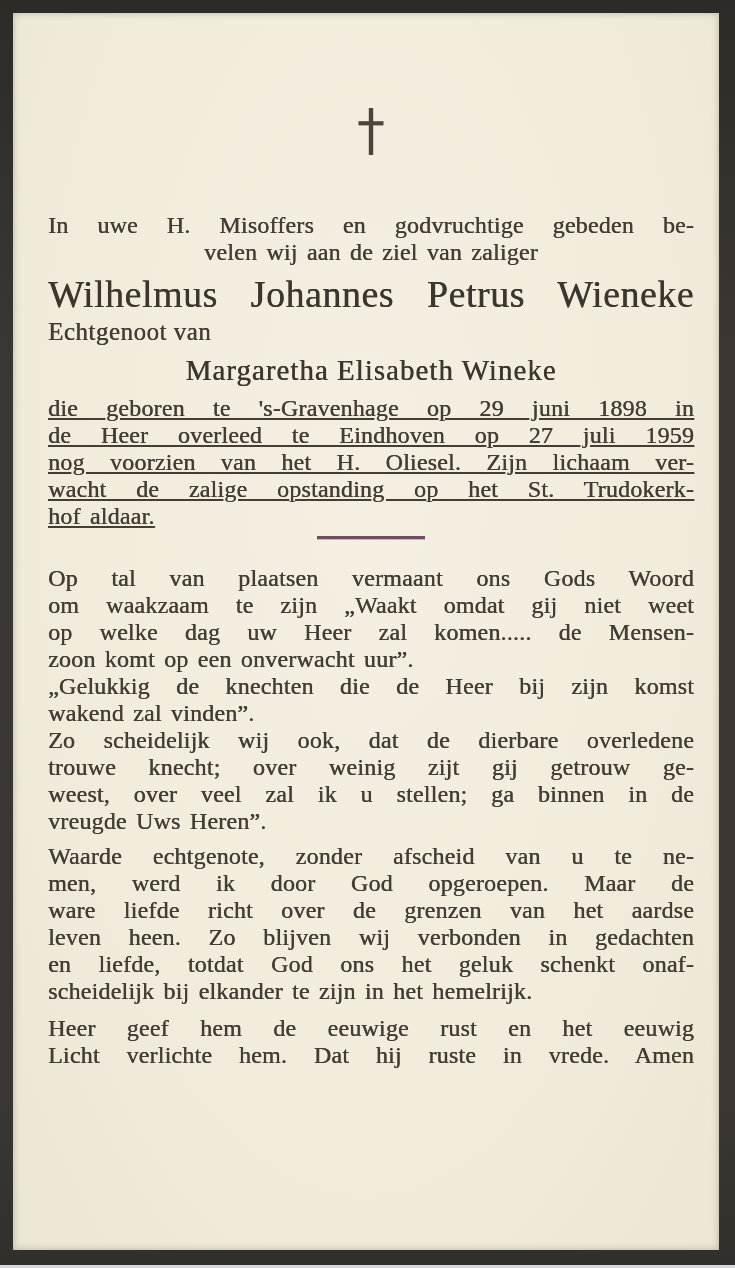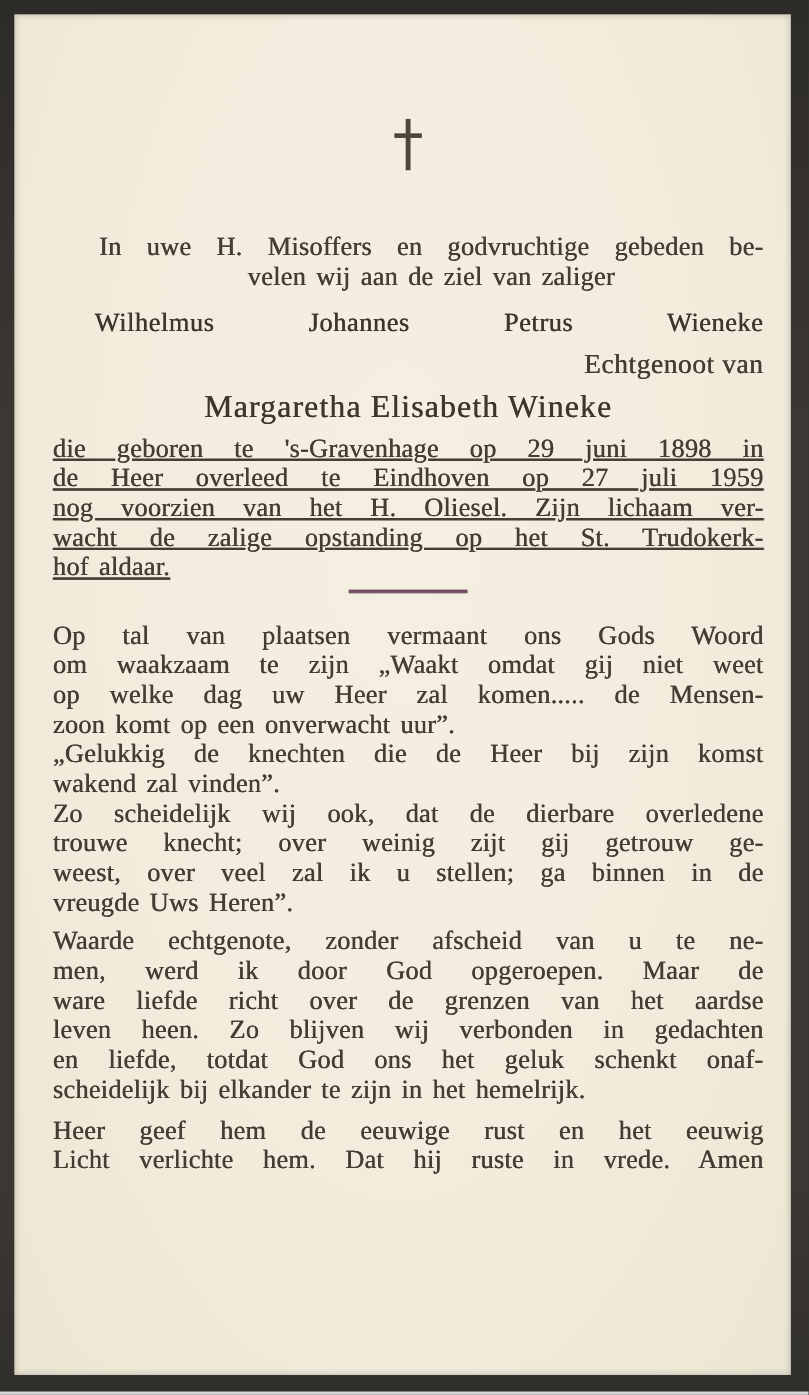--- a/index.html
+++ b/index.html
@@ -38,32 +38,31 @@
     margin-top:95px;
     height:47px;
     display:flex;justify-content:center;
   }
   .cross svg{display:block;}
   .para{font-size:24px;line-height:27px;letter-spacing:.2px;word-spacing:3px;}
   .tline{text-align:justify;text-align-last:justify;white-space:normal;}
   .tline.last{text-align-last:left;}
   .center-last .tline.last{text-align-last:center;}
   .force-justify .tline.last{text-align-last:justify;}
-  .intro{margin-top:57px;margin-left:42px;}
+  .intro{margin-top:57px;}
   .name{
     margin-top:8px;
-    font-size:24px;line-height:40px;font-weight:normal;
+    font-size:38px;line-height:40px;font-weight:normal;
     letter-spacing:.5px;
     color:#3e362d;
-    margin-left:38px;
   }
   .relation{
     margin-top:4px;
     font-size:25px;line-height:28px;
-    text-align:right;letter-spacing:.5px;
+    text-align:left;letter-spacing:.5px;
   }
   .spouse{
     margin-top:8px;
     font-size:29px;line-height:33px;font-weight:normal;
     text-align:center;letter-spacing:1px;
     color:#3e362d;
   }
   .life{margin-top:8px;text-decoration:underline;}
   .divider{
     width:108px;height:3px;

